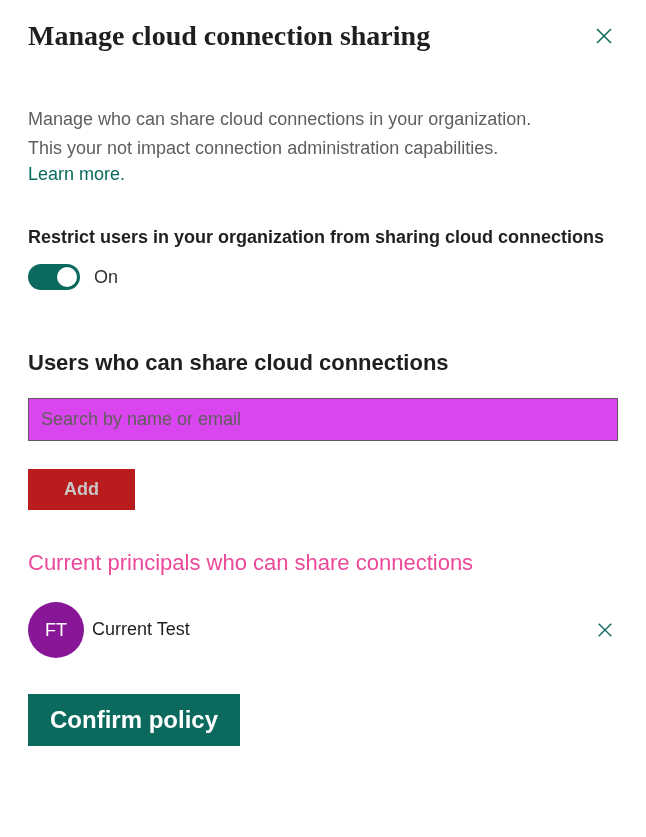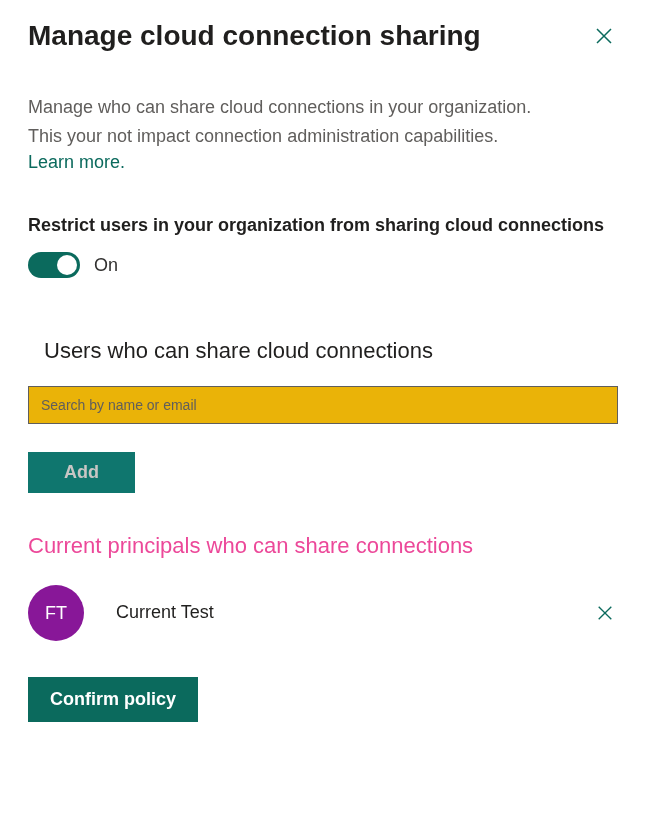--- a/index.html
+++ b/index.html
@@ -12,21 +12,22 @@
       width: 646px;
       height: 837px;
       background: #ffffff;
       color: #323130;
       padding: 20px 28px;
     }
     .header-row {
       display: flex;
       justify-content: space-between;
       align-items: center;
-      margin-bottom: 42px;
+      margin-bottom: 54px;
+      font-family: Liberation Serif, serif;
     }
     .title {
       font-size: 28px;
       font-weight: 600;
       color: #201f1e;
     }
     .close-btn {
       background: none;
       border: none;
       cursor: pointer;
@@ -85,58 +86,57 @@
       border-radius: 50%;
       top: 3px;
       right: 3px;
     }
     .toggle-text {
       font-size: 18px;
       color: #323130;
     }
     .section-heading {
       font-size: 22px;
-      font-weight: 400;
+      font-weight: 700;
       color: #201f1e;
       margin-bottom: 22px;
-      margin-left: 16px;
     }
     .search-input {
       width: 100%;
       padding: 10px 12px;
-      font-size: 14px;
+      font-size: 18px;
       border: 1px solid #605e5c;
-      background: #eab308;
+      background: #d946ef;
       color: #323130;
       margin-bottom: 28px;
       font-family: inherit;
     }
     .search-input::placeholder {
       color: #605e5c;
     }
     .add-btn {
       padding: 10px 36px;
       font-size: 18px;
       font-weight: 600;
       border: none;
-      background: #0f766e;
+      background: #b91c1c;
       color: #c8c6c4;
       cursor: not-allowed;
       margin-bottom: 40px;
     }
     .principals-heading {
       font-size: 22px;
       font-weight: 400;
       color: #ec4899;
       margin-bottom: 26px;
     }
     .principal-row {
       display: flex;
       align-items: center;
-      gap: 32px;
+      gap: 8px;
       margin-bottom: 36px;
     }
     .avatar {
       width: 56px;
       height: 56px;
       border-radius: 50%;
       background: #881798;
       color: #ffffff;
       display: flex;
       align-items: center;
@@ -168,21 +168,21 @@
       justify-content: center;
     }
     .remove-btn svg {
       width: 18px;
       height: 18px;
       stroke: #0b6a5d;
       stroke-width: 1.5;
     }
     .confirm-btn {
       padding: 12px 22px;
-      font-size: 18px;
+      font-size: 24px;
       font-weight: 600;
       border: none;
       background: #0b6a5d;
       color: #ffffff;
       cursor: pointer;
     }
   </style>
 </head>
 <body>
 

